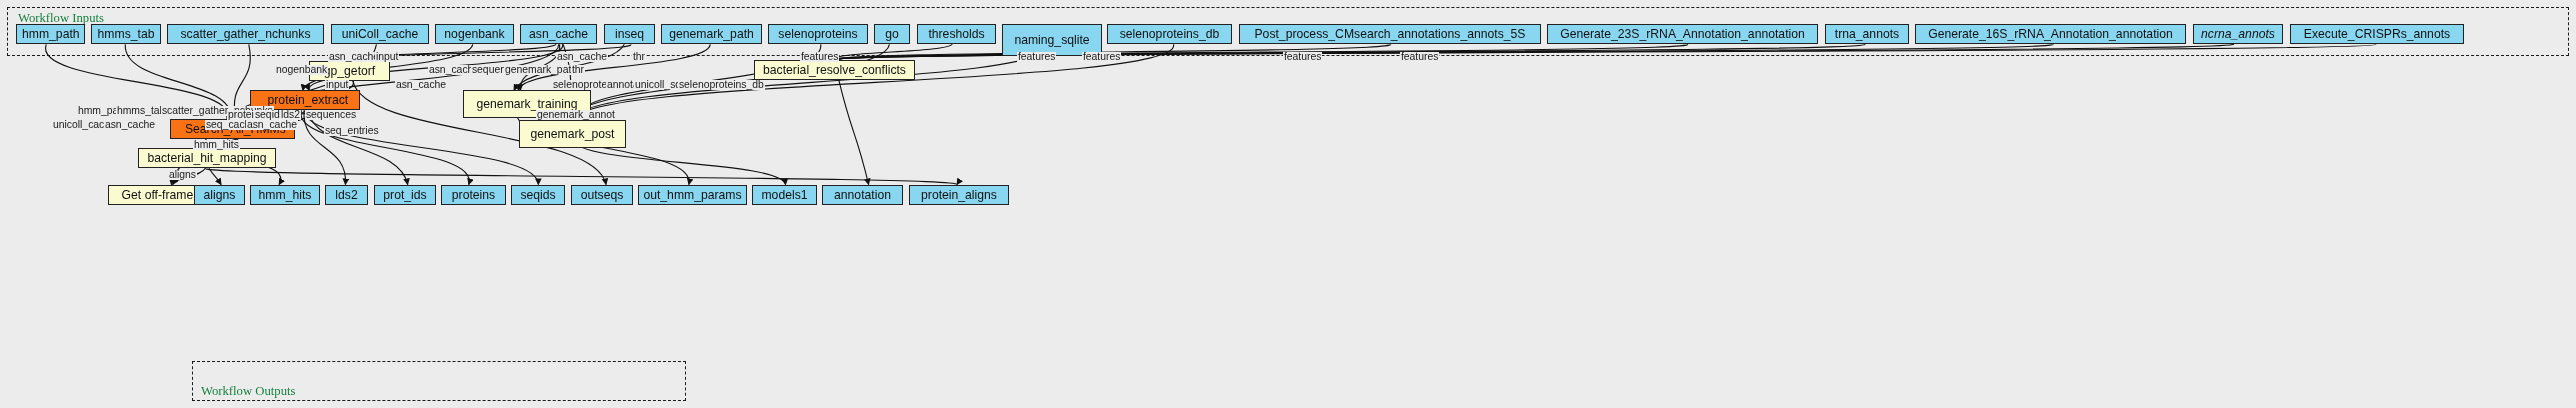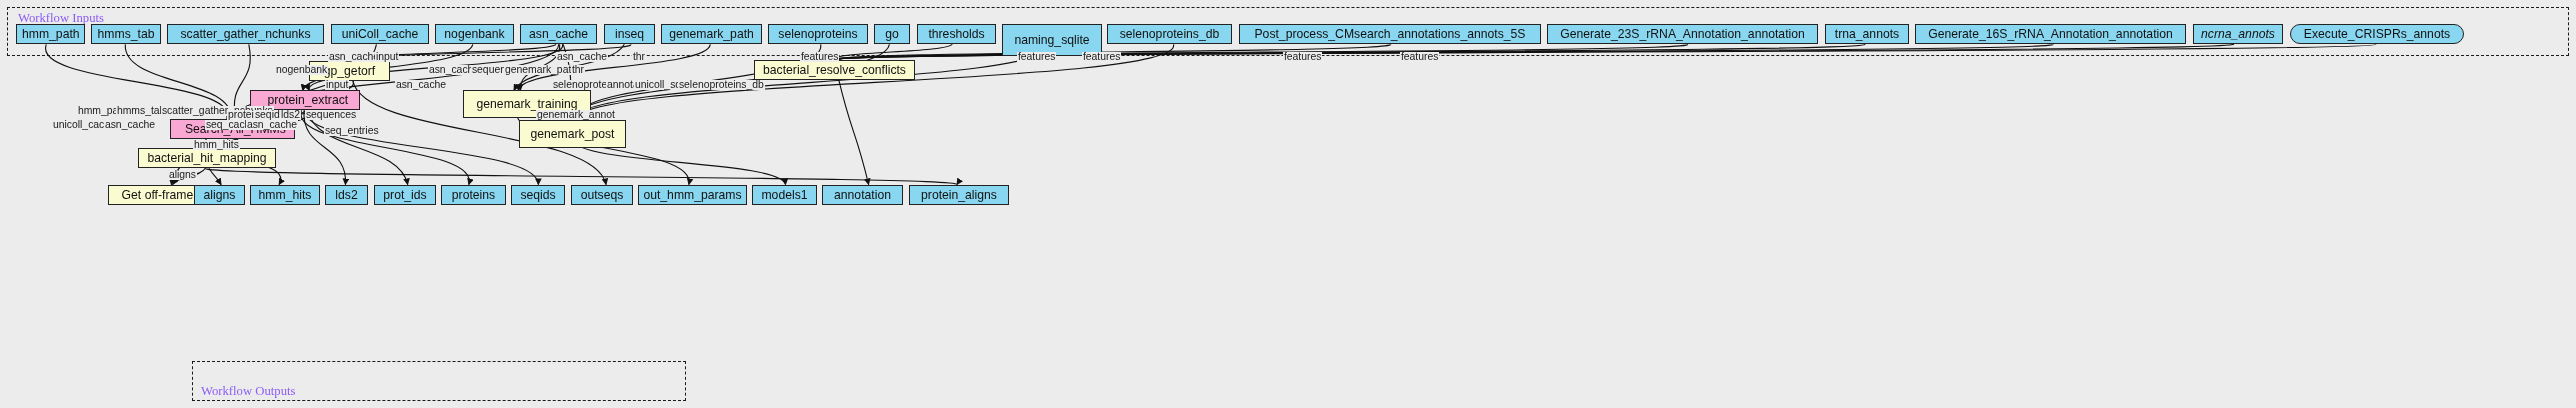--- a/index.html
+++ b/index.html
@@ -1,24 +1,24 @@
 <!DOCTYPE html>
 <html style="font-size:14.5px"><head>
 <meta charset="utf-8">
 <style>
   html,body{margin:0;padding:0;background:#ffffff;}
   body{font-family:"Liberation Sans", sans-serif;}
   #stage{position:relative;width:2576px;height:409px;background:#ececec;overflow:hidden;}
   svg#wires{position:absolute;left:0;top:0;width:2576px;height:409px;pointer-events:none;}
   .cluster{position:absolute;border:1.8px dashed #1a1a1a;box-sizing:border-box;background:transparent;}
-  .cluster-label{position:absolute;font-family:"Liberation Serif", serif;font-size:12.7px;color:#8b5cf6;white-space:nowrap;}
+  .cluster-label{position:absolute;font-family:"Liberation Serif", serif;font-size:12.7px;color:#15803d;white-space:nowrap;}
   .node{position:absolute;box-sizing:border-box;border:1.2px solid #222;display:flex;align-items:center;justify-content:center;
         font-size:12.2px;color:#111;white-space:nowrap;line-height:1;padding:0 6.3px;}
   .n-io{background:#89d6f0;}
-  .n-proc{background:#f9a8d4;padding-left:12px;}
+  .n-proc{background:#f97316;padding-left:12px;}
   .n-sub{background:#fbfbd2;}
   .elabel{position:absolute;font-size:10.4px;color:#1a1a1a;white-space:nowrap;line-height:1;
           background:#ececec;padding:0 0.9px;}
 </style>
 </head>
 <body>
 
 <div id="stage">
 
   <div class="cluster" id="cl-in" style="left: 7.2px; top: 7.2px; width: 2562px; height: 49px;"></div>
@@ -92,21 +92,21 @@
       <div class="node n-io" style="left: 768px; top: 24.4px; width: 100px; height: 20px;">selenoproteins</div>
       <div class="node n-io" style="left: 874px; top: 24.4px; width: 36px; height: 20px;">go</div>
       <div class="node n-io" style="left: 917px; top: 24.4px; width: 79px; height: 20px;">thresholds</div>
       <div class="node n-io" style="left: 1002px; top: 24.4px; width: 100px; height: 32px;">naming_sqlite</div>
       <div class="node n-io" style="left: 1107px; top: 24.4px; width: 125px; height: 20px;">selenoproteins_db</div>
       <div class="node n-io" style="left: 1239px; top: 24.4px; width: 302px; height: 20px;">Post_process_CMsearch_annotations_annots_5S</div>
       <div class="node n-io" style="left: 1547px; top: 24.4px; width: 271px; height: 20px;">Generate_23S_rRNA_Annotation_annotation</div>
       <div class="node n-io" style="left: 1825px; top: 24.4px; width: 84px; height: 20px;">trna_annots</div>
       <div class="node n-io" style="left: 1915px; top: 24.4px; width: 271px; height: 20px;">Generate_16S_rRNA_Annotation_annotation</div>
       <div class="node n-io" style="left: 2193px; top: 24.4px; width: 90px; height: 20px; font-style: italic;">ncrna_annots</div>
-      <div class="node n-io" style="left: 2290px; top: 24.4px; width: 174px; height: 20px; border-radius: 10px;">Execute_CRISPRs_annots</div>
+      <div class="node n-io" style="left: 2290px; top: 24.4px; width: 174px; height: 20px;">Execute_CRISPRs_annots</div>
       <div class="node n-sub" style="left: 309px; top: 61px; width: 81px; height: 20px;">gp_getorf</div>
       <div class="node n-proc" style="left: 250px; top: 90px; width: 110px; height: 20px;">protein_extract</div>
       <div class="node n-sub" style="left: 455px; top: 90px; width: 128px; height: 28px; margin-left: 8px;">genemark_training</div>
       <div class="node n-sub" style="left: 519px; top: 120px; width: 107px; height: 28px;">genemark_post</div>
       <div class="node n-proc" style="left: 170px; top: 119px; width: 125px; height: 20px;">Search_All_HMMs</div>
       <div class="node n-sub" style="left: 138px; top: 148px; width: 138px; height: 20px;">bacterial_hit_mapping</div>
       <div class="node n-sub" style="left: 754px; top: 60px; width: 161px; height: 20px;">bacterial_resolve_conflicts</div>
       <div class="node n-sub" style="left: 108px; top: 185px; width: 134px; height: 20px;">Get off-frame ORFs</div>
       <div class="node n-io" style="left: 194px; top: 185px; width: 51px; height: 20px;">aligns</div>
       <div class="node n-io" style="left: 250px; top: 185px; width: 70px; height: 20px;">hmm_hits</div>

